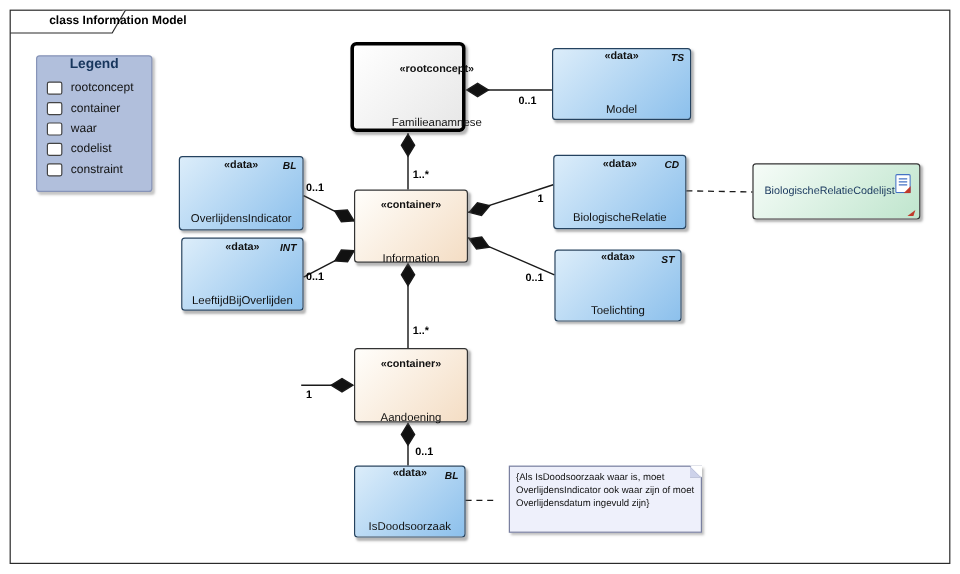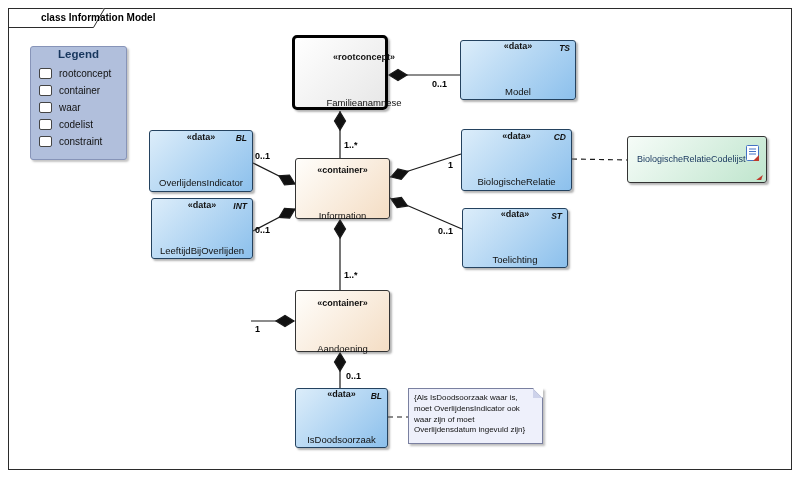--- a/index.html
+++ b/index.html
@@ -238,21 +238,21 @@
     <div class="stereo">«container»</div>
     <div class="nname">Aandoening</div>
   </div>
 
   <div class="node data" style="left:295px;top:388px;width:93px;height:60px">
     <span class="dtype">BL</span>
     <div class="stereo">«data»</div>
     <div class="nname">IsDoodsoorzaak</div>
   </div>
 
-  <div class="note" style="left:408px;top:388px;width:135px;height:56px">
+  <div class="note" style="left:424px;top:388px;width:161px;height:56px">
     <span>{Als IsDoodsoorzaak waar is, moet OverlijdensIndicator ook waar zijn of moet Overlijdensdatum ingevuld zijn}</span>
   </div>
 
   <div class="mult" style="left:432px;top:79px">0..1</div>
   <div class="mult" style="left:344px;top:140px">1..*</div>
   <div class="mult" style="left:255px;top:151px">0..1</div>
   <div class="mult" style="left:255px;top:225px">0..1</div>
   <div class="mult" style="left:448px;top:160px">1</div>
   <div class="mult" style="left:438px;top:226px">0..1</div>
   <div class="mult" style="left:344px;top:270px">1..*</div>

